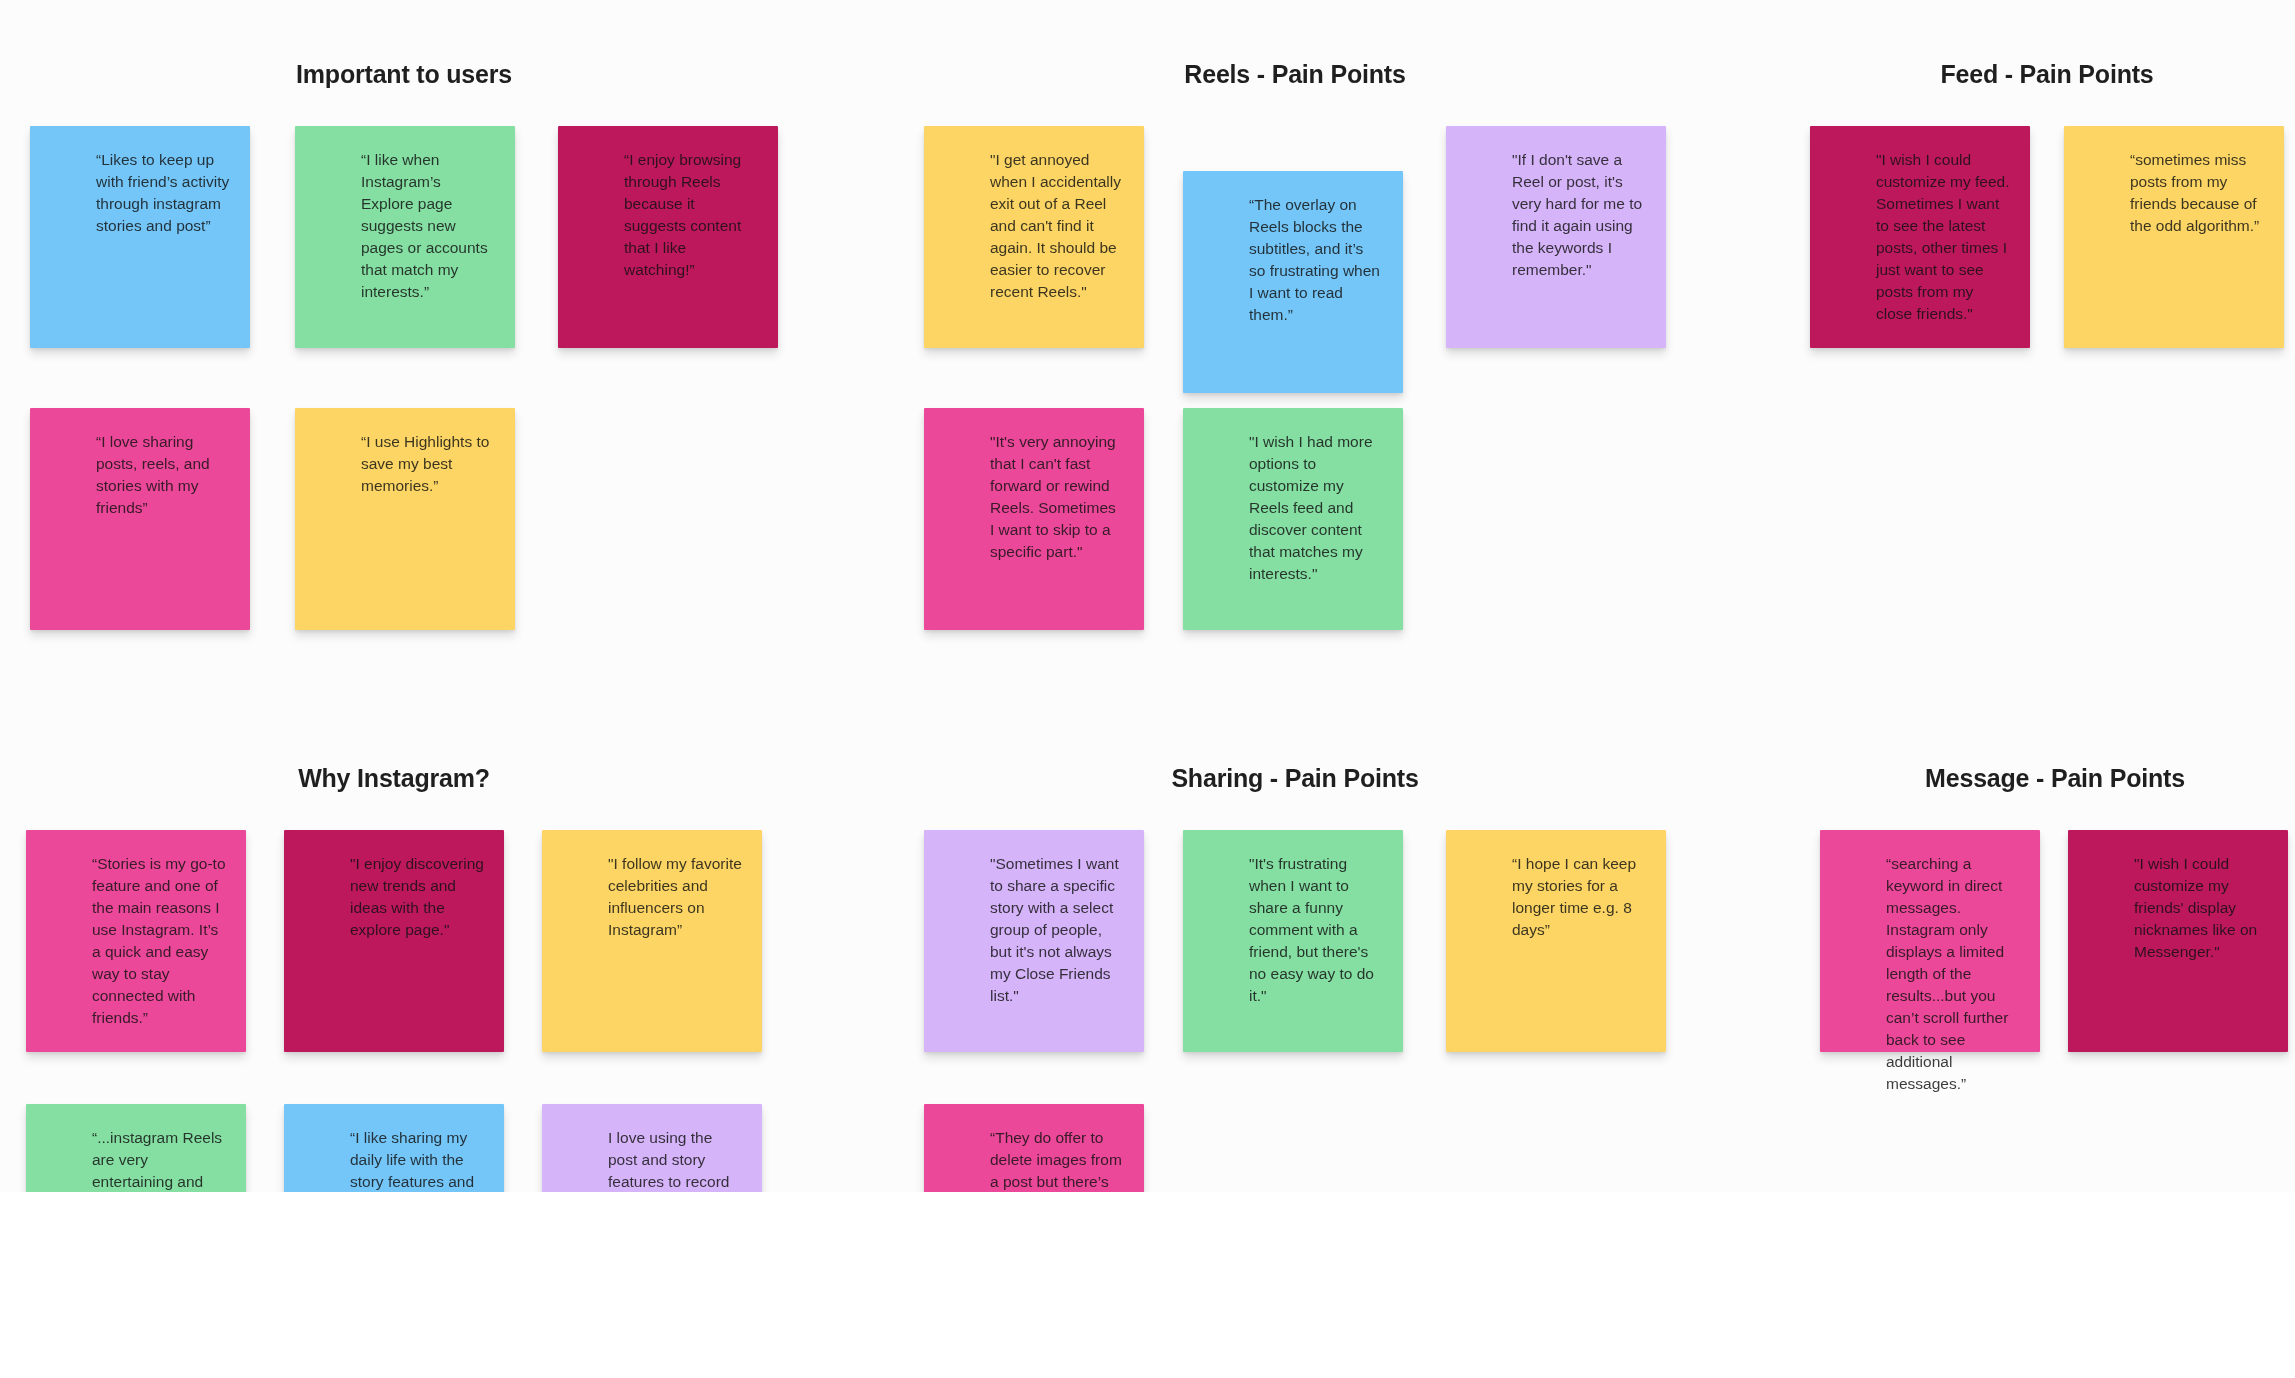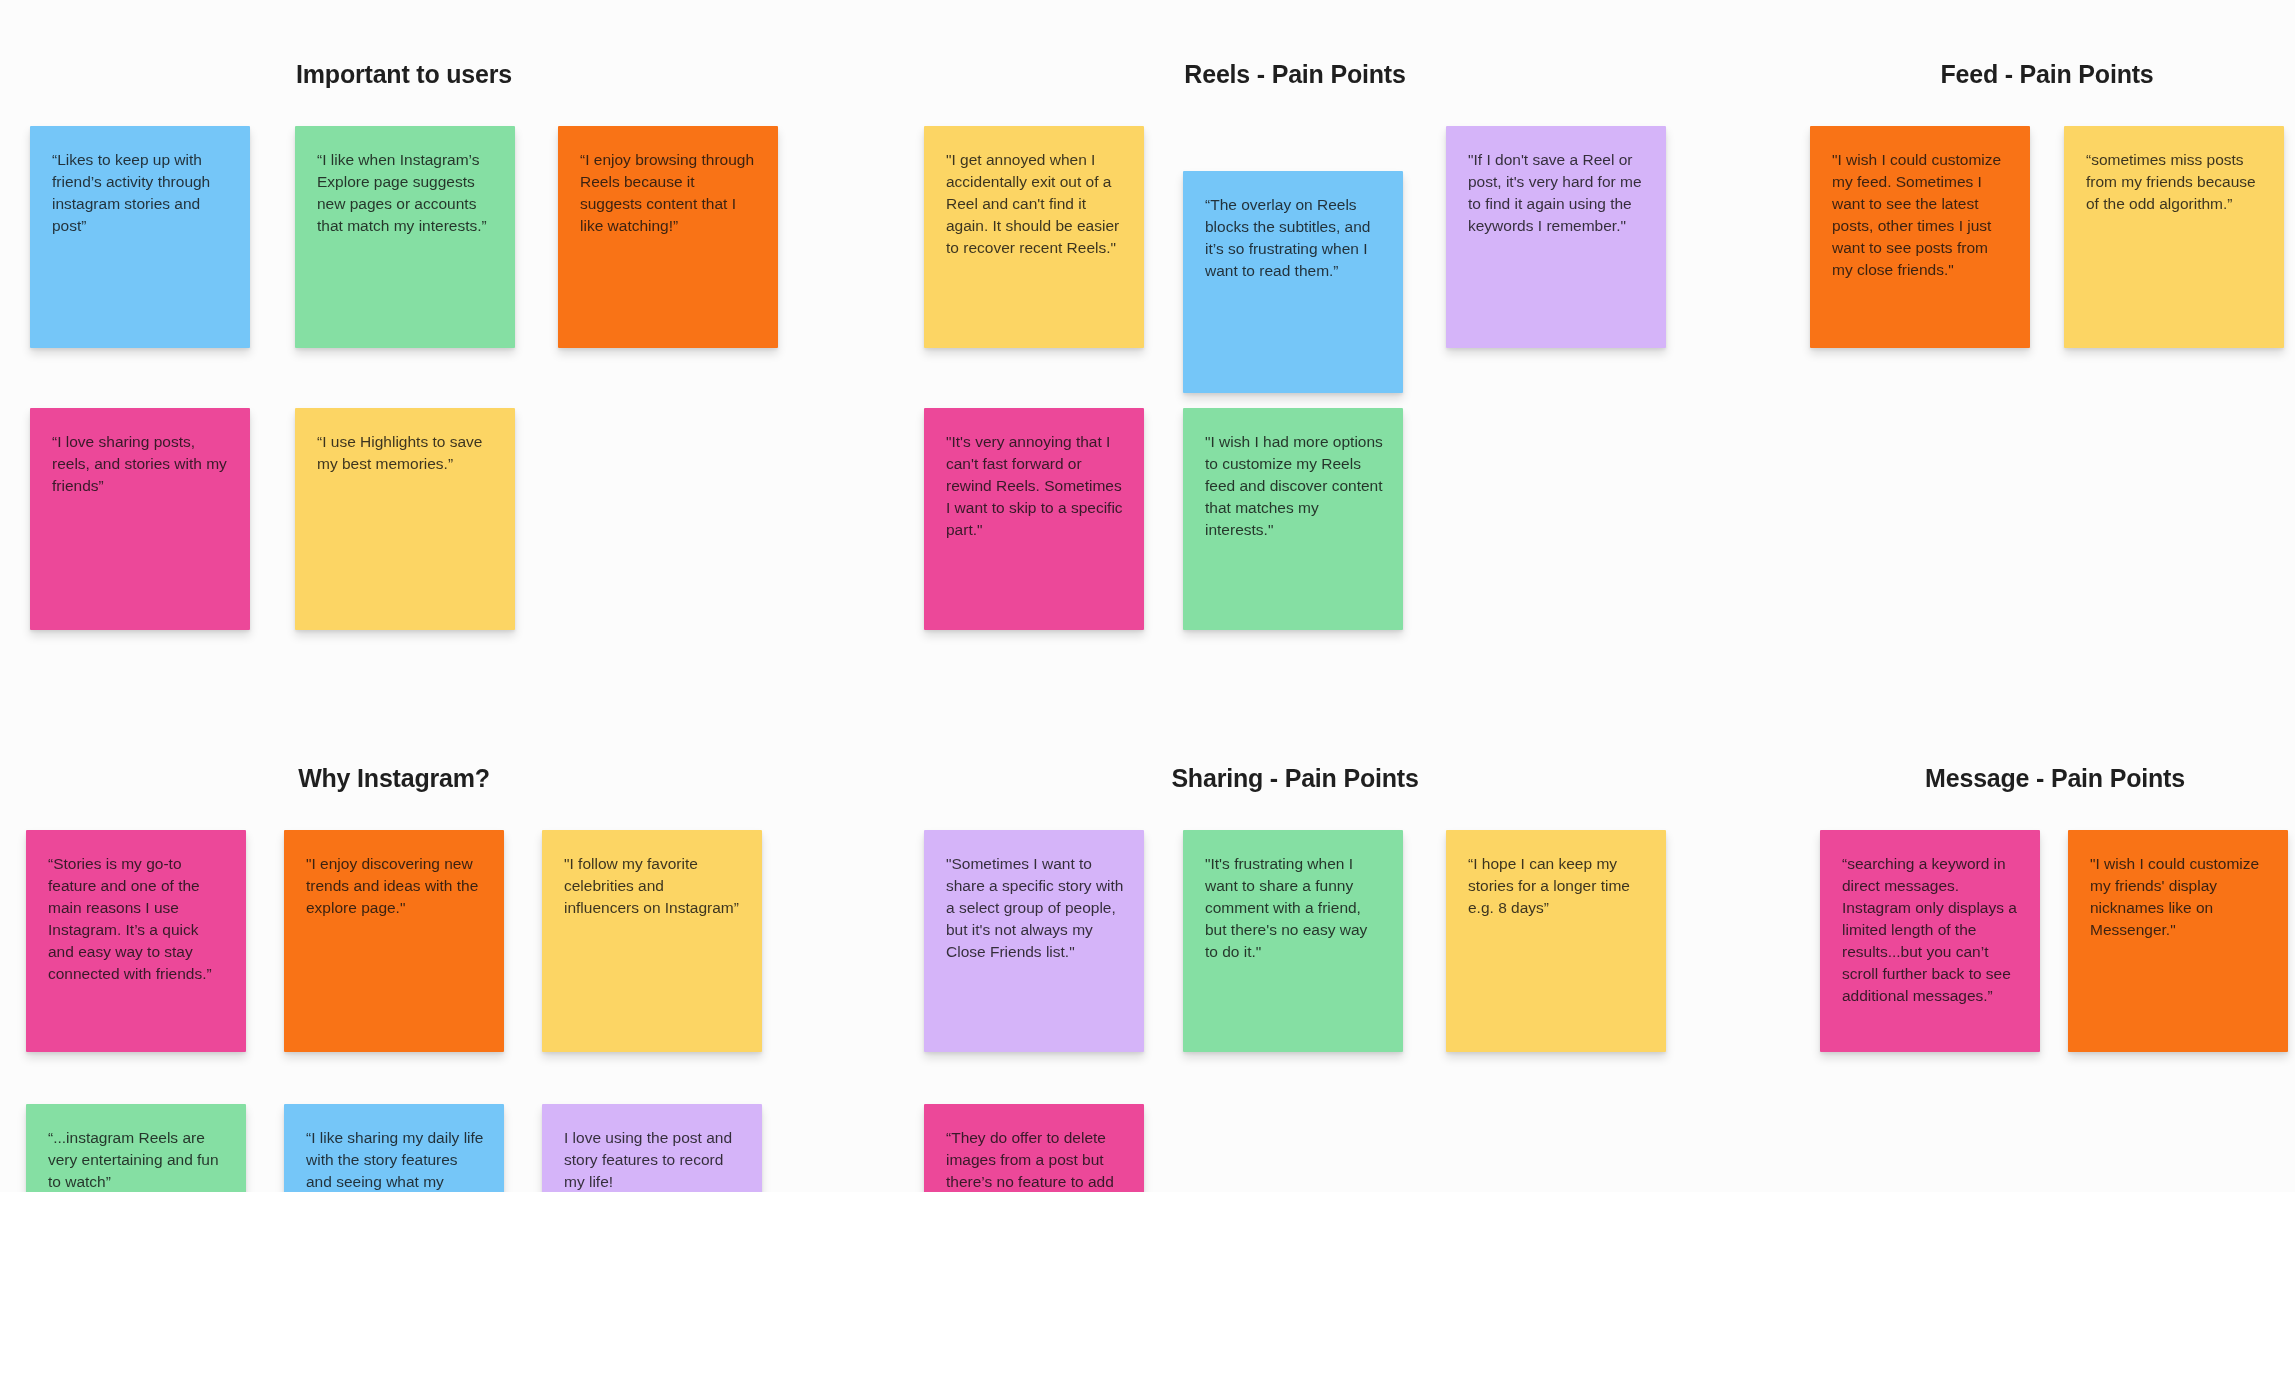--- a/index.html
+++ b/index.html
@@ -20,30 +20,31 @@
     letter-spacing: -0.2px;
     white-space: nowrap;
   }
   .note {
     position: absolute;
     width: 220px;
     height: 222px;
     border-radius: 1px;
     box-shadow: 0 6px 10px rgba(0,0,0,0.13), 0 2px 3px rgba(0,0,0,0.07);
     box-sizing: border-box;
+    padding-left: 44px;
   }
   .note-text {
     padding: 23px 20px 0 22px;
     font-size: 15.5px;
     line-height: 22px;
     color: rgba(16,16,16,0.82);
   }
   .note[data-color="blue"]   { background: #75C6F8; }
   .note[data-color="green"]  { background: #85DFA3; }
-  .note[data-color="orange"] { background: #f97316; }
+  .note[data-color="orange"] { background: #be185d; }
   .note[data-color="yellow"] { background: #FCD564; }
   .note[data-color="pink"]   { background: #ec4899; }
   .note[data-color="purple"] { background: #D5B4F9; }
 </style>
 </head>
 <body>
 
 <div class="board">
 
   <div class="section-title" style="left:30px; top:60px; width:748px;">Important to users</div>

